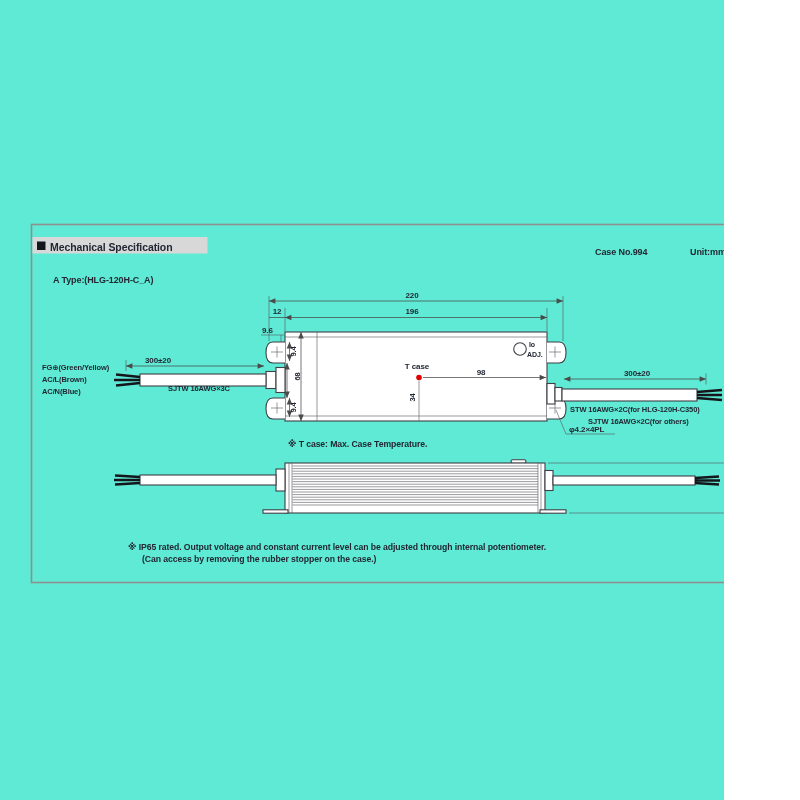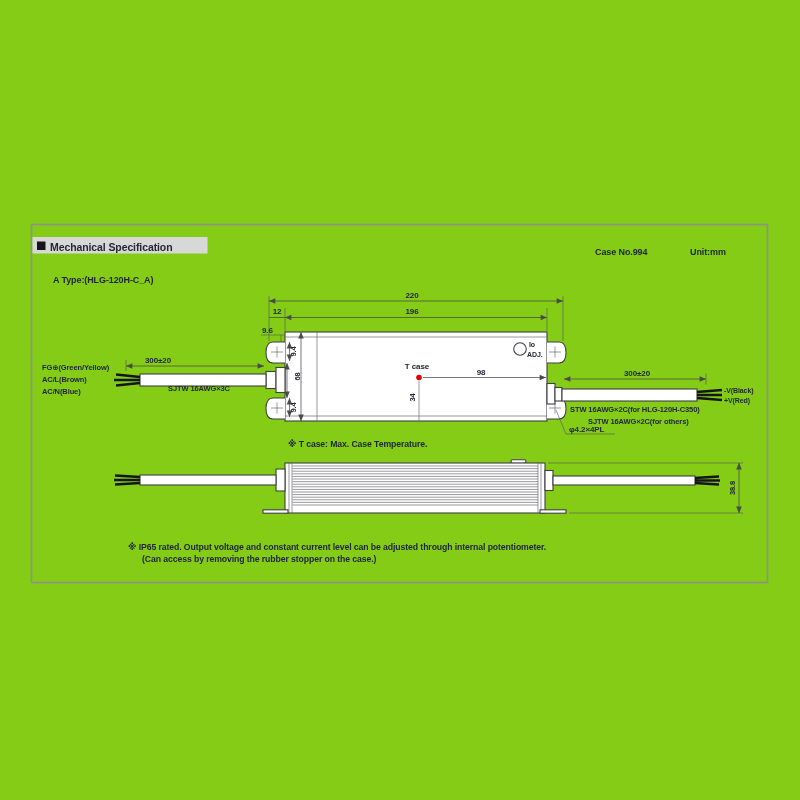--- a/index.html
+++ b/index.html
@@ -1,16 +1,16 @@
 <!DOCTYPE html>
 <html><head>
 <meta charset="utf-8">
 <style>
   html,body{margin:0;padding:0;background:#fff;}
-  .page{position:relative;width:800px;height:800px;background:#84cc16;overflow:hidden;
+  .page{position:relative;width:724px;height:800px;background:#5eead4;overflow:hidden;
         font-family:"Liberation Sans","DejaVu Sans",sans-serif;}
   svg text{font-family:"Liberation Sans","DejaVu Sans",sans-serif;font-weight:bold;fill:#232734;letter-spacing:-0.1px;}
   .s7{font-size:7px}.s75{font-size:7.5px}.s8{font-size:8px}.s87{font-size:8.7px}
   .s9{font-size:9px}.s105{font-size:10.5px}
   .mid{text-anchor:middle}
   .ol{stroke:#3f3f46;stroke-width:1.1;fill:none}
   .olf{stroke:#3f3f46;stroke-width:1.1;fill:#ffffff}
   .tl{stroke:#55555c;stroke-width:0.6;fill:none}
   .dim{stroke:#4a4a4a;stroke-width:0.75;fill:none}
   .wire{stroke:#15161c;stroke-width:2.4;fill:none}

